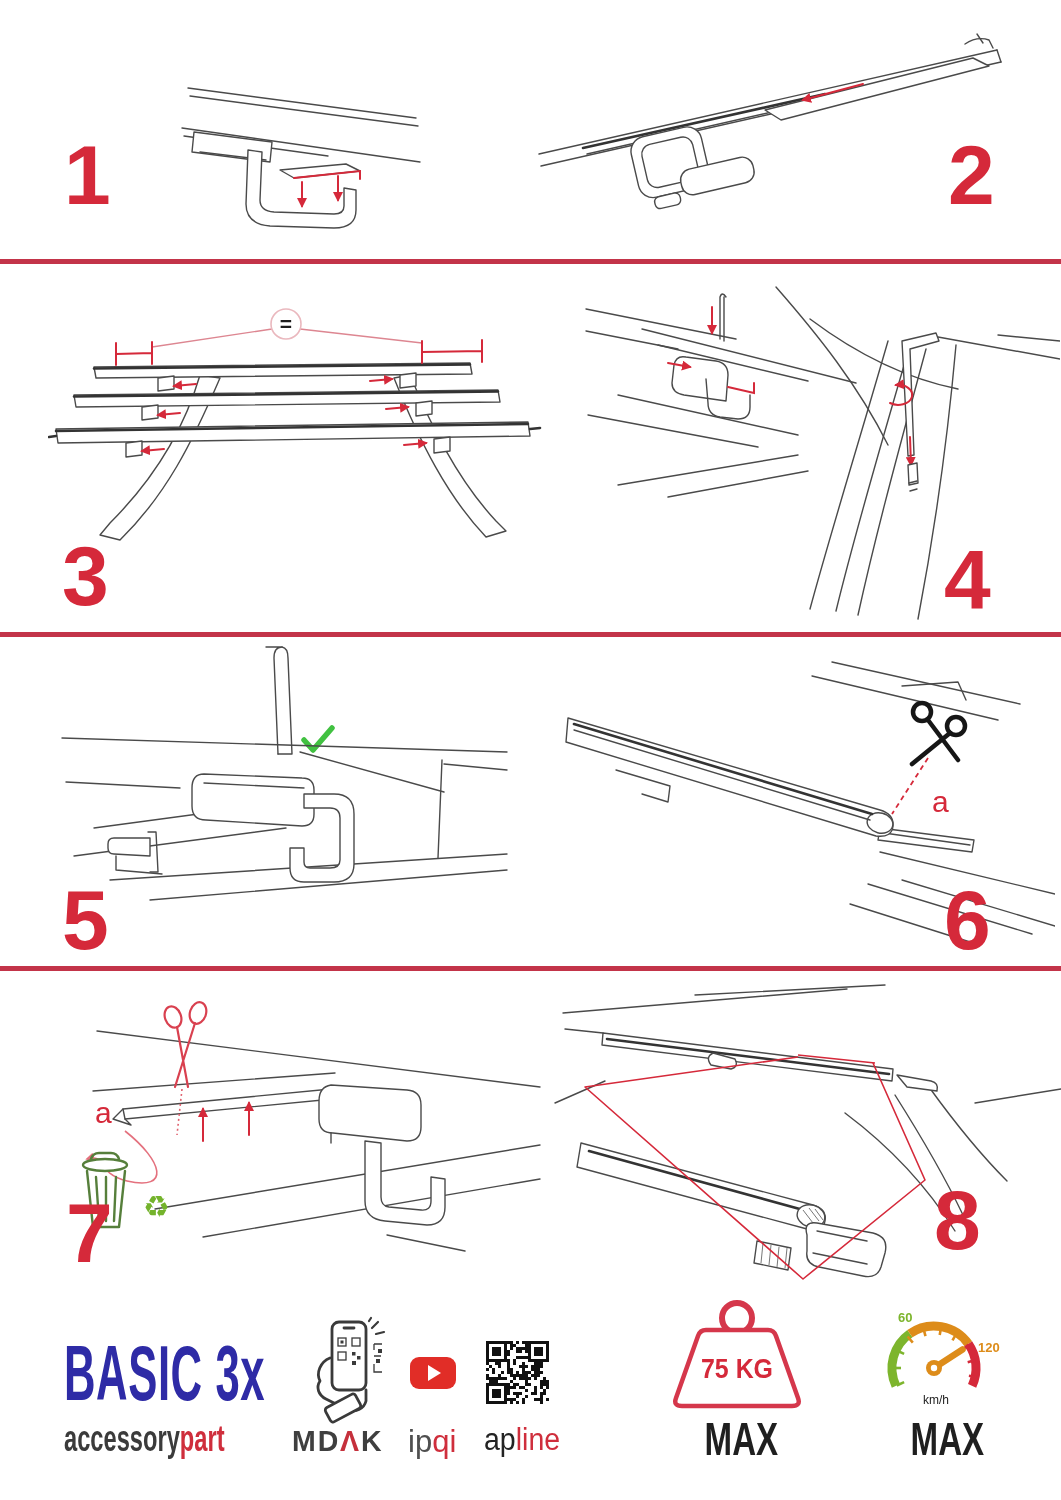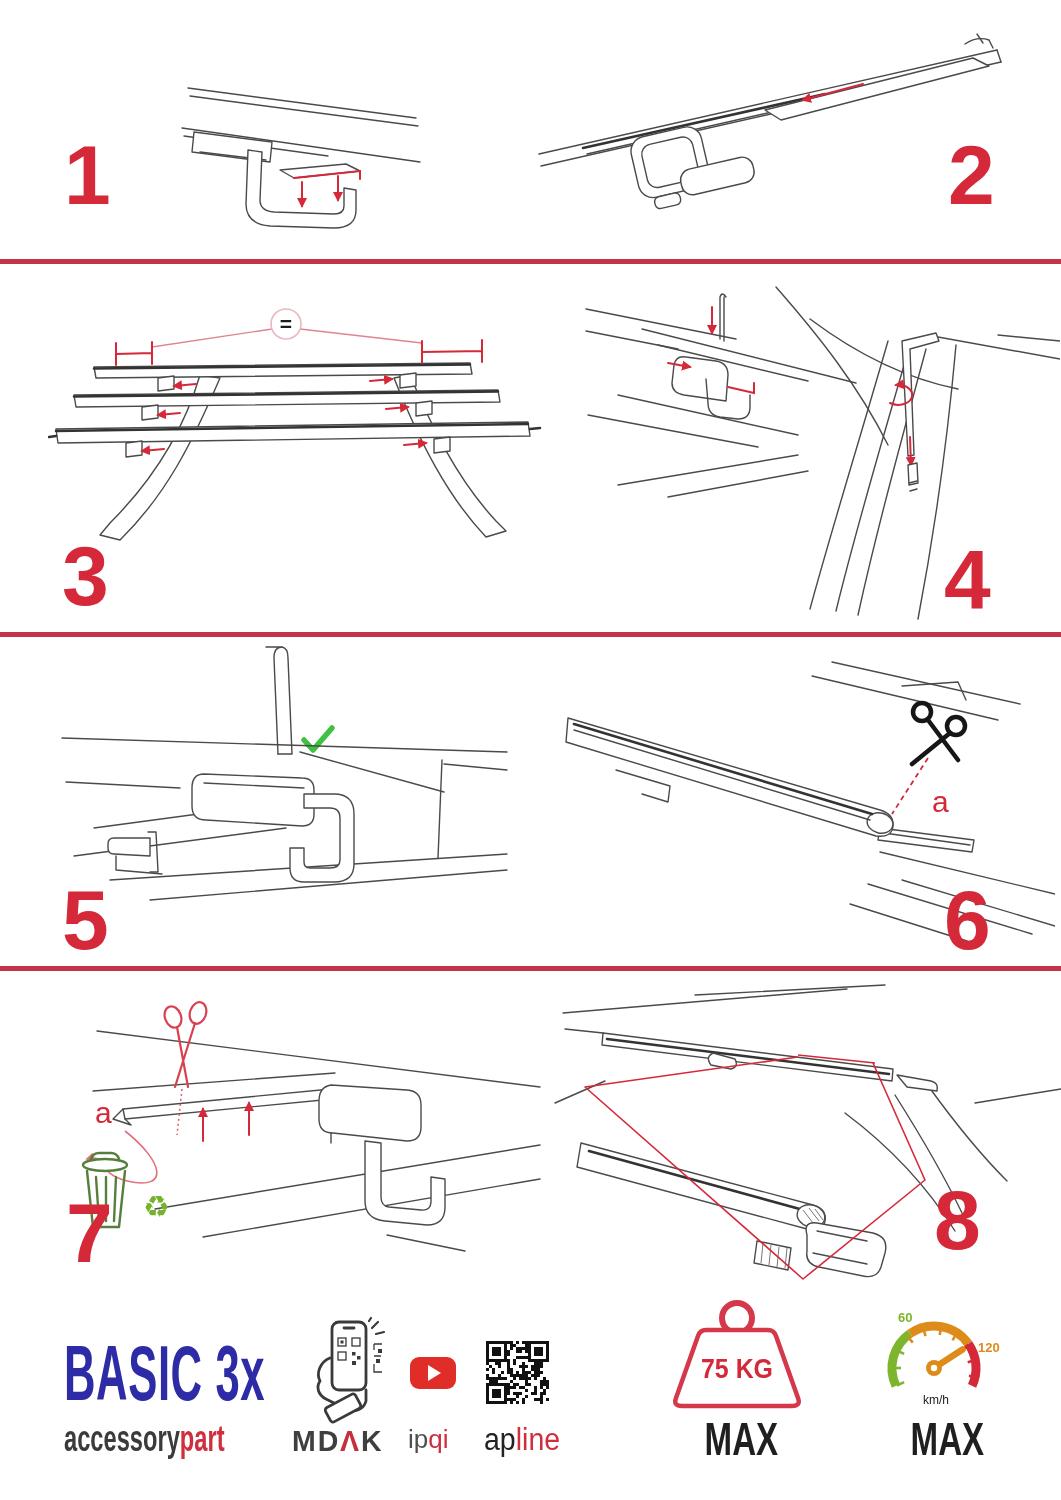--- a/index.html
+++ b/index.html
@@ -28,21 +28,21 @@
   .rec{font-size:30px;fill:#74b32c;font-family:"DejaVu Sans",sans-serif;}
   
   .basic{position:absolute;left:64px;top:1334px;color:#2e2ba6;font-weight:bold;font-size:78px;line-height:1;
          letter-spacing:1px;transform:scale(0.56,1);transform-origin:left top;white-space:nowrap;}
   .accpart{position:absolute;left:64px;top:1420px;font-weight:bold;font-size:37px;line-height:1;
          transform:scale(0.64,1);transform-origin:left top;white-space:nowrap;}
   .accpart .bb{color:#3b3b3b;} .accpart .br{color:#cf2e3c;}
   .mdak{position:absolute;left:292px;top:1424px;width:96px;text-align:center;font-weight:bold;font-size:30px;
         letter-spacing:2px;color:#3f3f3f;transform:scale(0.95,1);transform-origin:left top;white-space:nowrap;}
   .mdak .lam{color:#c5303c;}
-  .ipqi{position:absolute;left:408px;top:1424px;font-size:26px;color:#4f4f4f;white-space:nowrap;}
+  .ipqi{position:absolute;left:408px;top:1424px;font-size:31px;color:#4f4f4f;white-space:nowrap;}
   .ipqi .r{color:#cf2e3c;}
   .apline{position:absolute;left:484px;top:1422px;font-size:31px;color:#232323;transform:scale(0.92,1);
         transform-origin:left top;white-space:nowrap;}
   .apline .r{color:#cf2e3c;}
   .yt{position:absolute;left:410px;top:1357px;width:46px;height:32px;background:#e12d27;border-radius:9px;
       display:flex;align-items:center;justify-content:center;}
   .yt-tri{width:0;height:0;border-left:13px solid #fff;border-top:8px solid transparent;border-bottom:8px solid transparent;margin-left:3px;}
   .max{position:absolute;font-weight:bold;font-size:46px;line-height:1;color:#1f1f1f;width:90px;text-align:center;
        transform:scale(0.72,1);transform-origin:center top;}
   .t75{fill:#d5293a;font-weight:bold;font-size:28px;text-anchor:middle;font-family:"Liberation Sans",sans-serif;}

